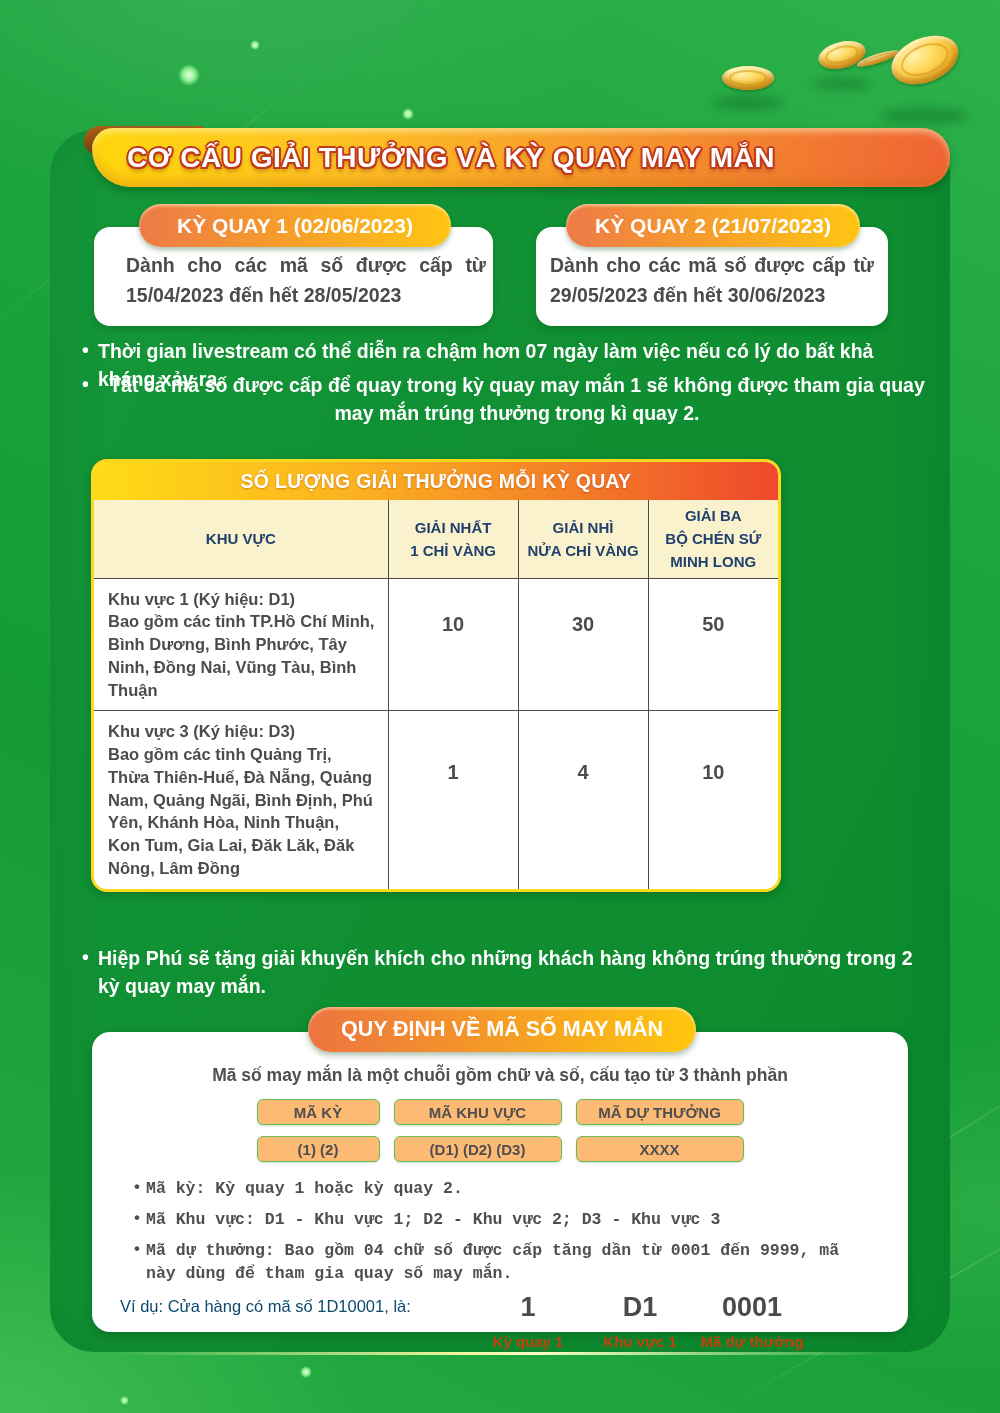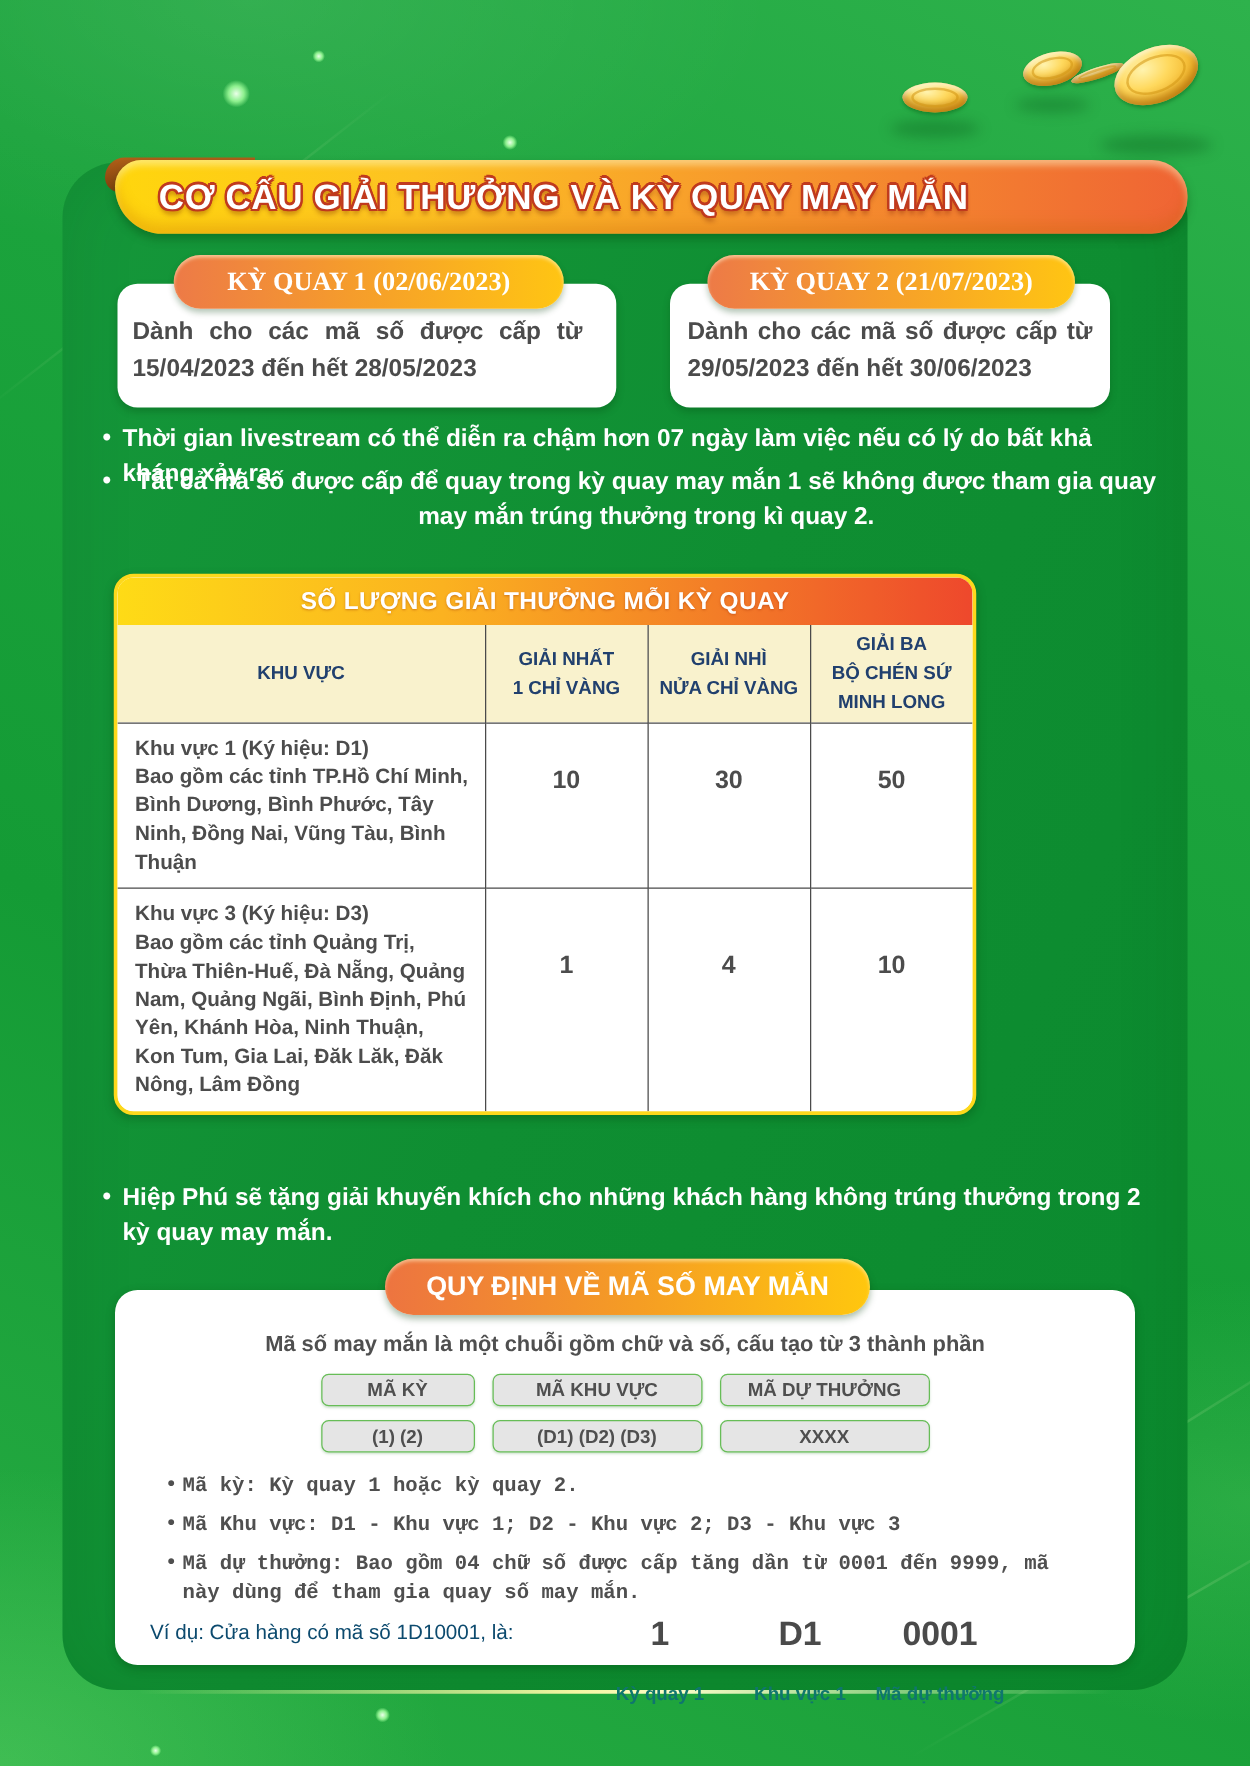--- a/index.html
+++ b/index.html
@@ -43,21 +43,21 @@
   .banner-title { font-size:28px; font-weight:700; color:#fff; letter-spacing:.5px; transform:translateX(-70px); white-space:nowrap;
     text-shadow:-2px 0 #c03a1e, 2px 0 #c03a1e, 0 -2px #c03a1e, 0 2px #c03a1e,
       -1.5px -1.5px #c03a1e, 1.5px 1.5px #c03a1e, -1.5px 1.5px #c03a1e, 1.5px -1.5px #c03a1e, 0 4px 4px rgba(110,25,0,.45); }
 
   
   .period-box { position:absolute; background:#fff; border-radius:16px; box-shadow:0 3px 6px rgba(0,60,10,.25); }
   .period-pill { position:absolute; height:43px; border-radius:24px;
     background:linear-gradient(90deg,#ed7a47 0%,#f59c2c 45%,#ffc513 100%);
     box-shadow:0 3px 5px rgba(0,60,10,.3), inset 0 2px 3px rgba(255,255,220,.55);
     display:flex; align-items:center; justify-content:center;
-    color:#fff; font-size:21px; font-weight:700; white-space:nowrap;font-family:Liberation Serif, serif; }
+    color:#fff; font-size:21px; font-weight:700; white-space:nowrap; }
   .period-text { position:absolute; color:#4b4b4b; font-size:19.5px; font-weight:600;
     line-height:1.55; text-align:justify; }
 
   
   .note { position:absolute; color:#fff; font-size:19.5px; font-weight:600; line-height:1.42; padding-left:18px; }
   .note::before { content:"•"; position:absolute; left:2px; top:-1px; }
 
   
   .ptable-wrap { position:absolute; left:91px; top:459px; width:690px; border:3px solid #fdd81c;
     border-radius:16px; overflow:hidden; background:#fff; box-shadow:0 3px 8px rgba(0,60,10,.3); }
@@ -82,32 +82,32 @@
   .rules-box { position:absolute; left:92px; top:1032px; width:816px; height:300px; background:#fff;
     border-radius:18px; box-shadow:0 3px 8px rgba(0,60,10,.3); }
   .rules-pill { position:absolute; left:308px; top:1007px; width:388px; height:45px; border-radius:26px;
     background:linear-gradient(90deg,#ed7440 0%,#f59d24 52%,#ffc70e 100%);
     box-shadow:0 3px 6px rgba(0,60,10,.35), inset 0 2px 3px rgba(255,255,220,.5);
     display:flex; align-items:center; justify-content:center;
     color:#fff; font-size:21.5px; font-weight:700; white-space:nowrap; z-index:3; }
   .rules-intro { margin-top:33px; text-align:center; color:#4f4f4f; font-size:17.5px; font-weight:600; }
   .comp-grid { margin-top:13px; display:grid; grid-template-columns:123px 168px 168px;
     justify-content:center; column-gap:14px; row-gap:11px; }
-  .comp-cell { height:26px; border:1.5px solid #67bd57; border-radius:6px; background:#e5e5e5;
+  .comp-cell { height:26px; border:1.5px solid #67bd57; border-radius:6px; background:#fdba74;
     display:flex; align-items:center; justify-content:center;
     color:#4f4f4f; font-size:15px; font-weight:700; box-shadow:0 1px 2px rgba(60,140,60,.25); }
   .rules-bullets { margin-top:15px; padding-left:40px; padding-right:30px;font-family:Liberation Mono, monospace; }
   .rules-bullet { position:relative; color:#4f4f4f; font-size:16.5px; font-weight:600; line-height:1.4;
     padding-left:14px; margin-bottom:8px; }
   .rules-bullet::before { content:"•"; position:absolute; left:0; top:-1px; }
   .example-row { display:flex; margin-top:2px; padding-left:28px; align-items:flex-start; }
   .example-label { width:352px; color:#0c4a6e; font-size:16.5px; font-weight:400; padding-top:4px; }
   .example-part { width:112px; text-align:center; }
   .example-code { color:#4a4a4a; font-size:27px; font-weight:600; line-height:1.1; }
-  .example-caption { color:#0f766e; font-size:15px; font-weight:600; margin-top:24px; }
+  .example-caption { color:#c2410c; font-size:15px; font-weight:600; margin-top:10px; }
 </style>
 </head>
 <body>
 
 <div class="canvas">
 
   <div class="streak" style="left:-60px; top:200px; width:420px; transform:rotate(-38deg);"></div>
   <div class="streak" style="left:620px; top:1180px; width:520px; transform:rotate(-32deg);"></div>
   <div class="streak" style="left:700px; top:1300px; width:420px; transform:rotate(-30deg);"></div>
   <div class="sparkle" style="left:178px; top:64px; width:22px; height:22px;"></div>
@@ -131,21 +131,21 @@
   <div class="panel"></div>
   <div class="panel-bottom-line"></div>
 
   <div class="banner-fold"></div>
   <div class="banner">
     <div class="banner-title">CƠ CẤU GIẢI THƯỞNG VÀ KỲ QUAY MAY MẮN</div>
   </div>
 
   <div class="period-box" style="left:94px; top:227px; width:399px; height:99px;"></div>
   <div class="period-pill" style="left:139px; top:204px; width:312px;">KỲ QUAY 1 (02/06/2023)</div>
-  <div class="period-text" style="left:106px; top:250px; width:360px;">Dành cho các mã số được cấp từ 15/04/2023 đến hết 28/05/2023</div>
+  <div class="period-text" style="left:126px; top:250px; width:360px;">Dành cho các mã số được cấp từ 15/04/2023 đến hết 28/05/2023</div>
 
   <div class="period-box" style="left:536px; top:227px; width:352px; height:99px;"></div>
   <div class="period-pill" style="left:566px; top:204px; width:294px;">KỲ QUAY 2 (21/07/2023)</div>
   <div class="period-text" style="left:550px; top:250px; width:324px;">Dành cho các mã số được cấp từ 29/05/2023 đến hết 30/06/2023</div>
 
   <div class="note" style="left:80px; top:338px; width:856px;">Thời gian livestream có thể diễn ra chậm hơn 07 ngày làm việc nếu có lý do bất khả kháng xảy ra.</div>
   <div class="note" style="left:80px; top:372px; width:856px;text-align:center;">Tất cả mã số được cấp để quay trong kỳ quay may mắn 1 sẽ không được tham gia quay may mắn trúng thưởng trong kì quay 2.</div>
 
   <div class="ptable-wrap">
     <div class="ptable-title">SỐ LƯỢNG GIẢI THƯỞNG MỖI KỲ QUAY</div>

